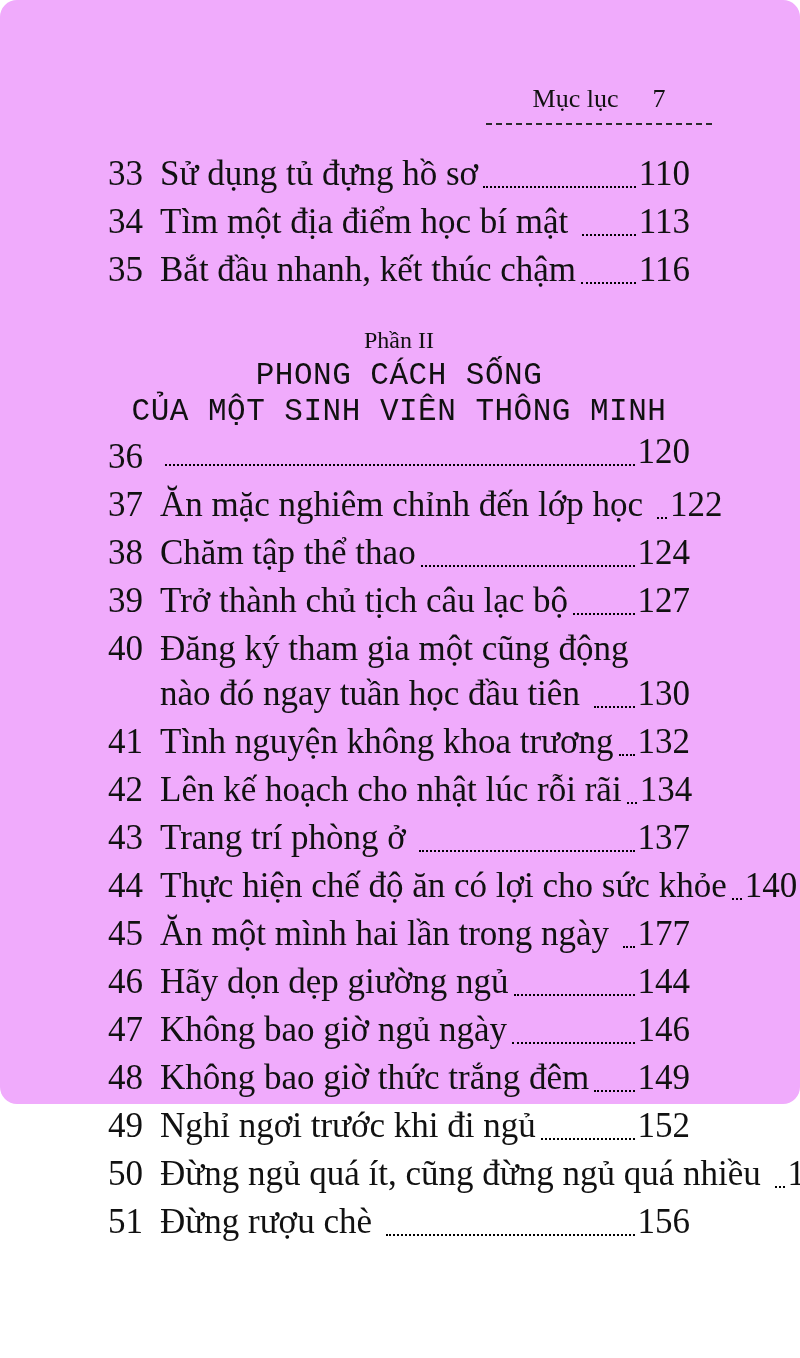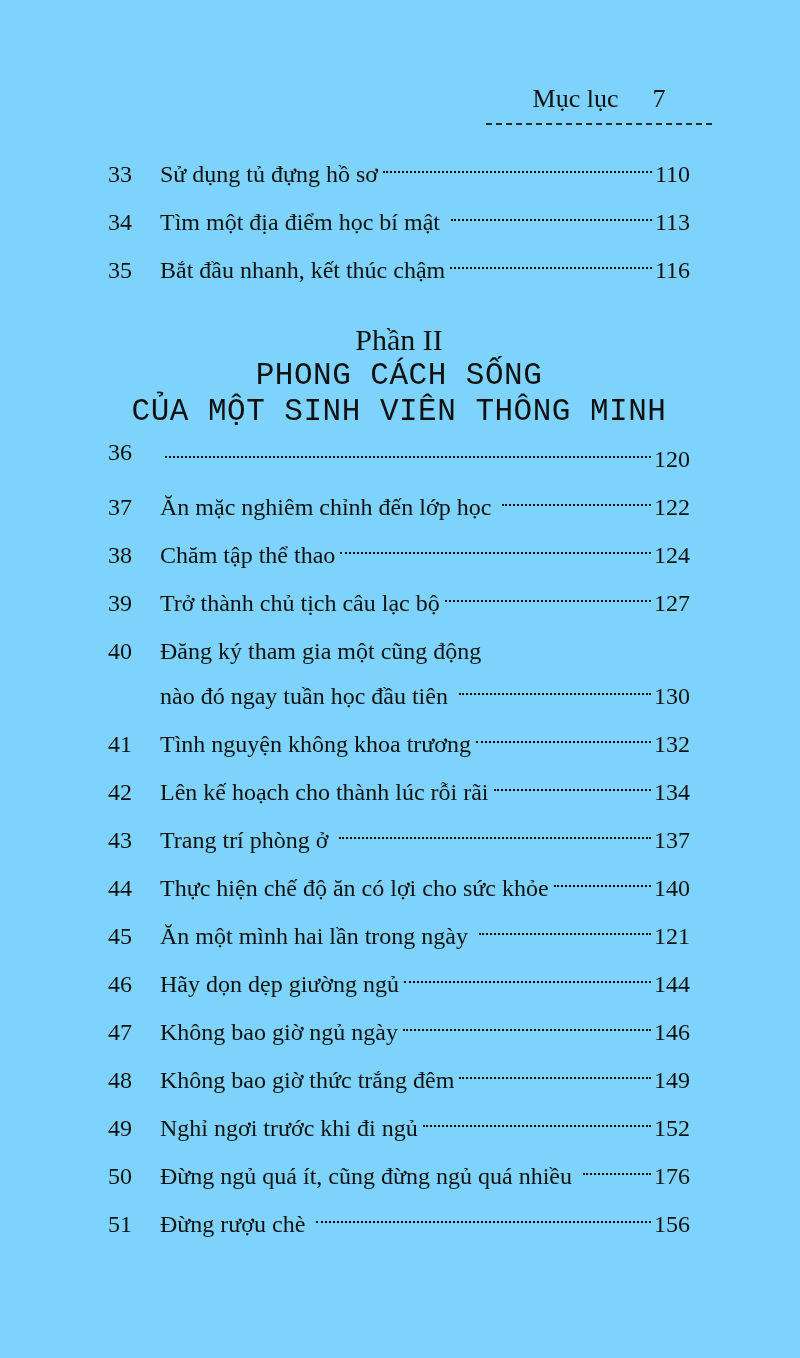--- a/index.html
+++ b/index.html
@@ -10,22 +10,23 @@
   body {
     width: 800px;
     height: 1358px;
     font-family: "Liberation Serif", serif;
     color: #111111;
     overflow: hidden;
   }
   .page {
     position: relative;
     width: 800px;
-    height: 1358px;
-    background: #7dd3fc;
+    height: 1104px;
+    background: #f0abfc;
+    border-radius: 17px;
   }
 
   
   .page-header {
     padding-top: 84px;
     padding-right: 88px;
     display: flex;
     justify-content: flex-end;
   }
   .header-inner {
@@ -42,37 +43,37 @@
 
   
   .toc {
     padding: 0 110px 0 108px;
   }
   #toc-top { margin-top: 33px; }
 
   .toc-row {
     display: flex;
     align-items: baseline;
-    font-size: 24px;
+    font-size: 35px;
     line-height: 32px;
     margin-bottom: 16px;
   }
   .num {
     flex: 0 0 52px;
   }
   .entry-lines {
     flex: 1 1 auto;
     display: flex;
     flex-direction: column;
     gap: 13px;
     min-width: 0;
   }
   .entry-line {
     display: flex;
-    align-items: center;
+    align-items: flex-end;
   }
   .entry-title {
     flex: 0 0 auto;
     white-space: pre-wrap;
   }
   .leader {
     flex: 1 1 10px;
     min-width: 10px;
     border-bottom: 2.5px dotted #000000;
     margin: 0 3px 0 5px;
@@ -83,21 +84,21 @@
     flex: 0 0 auto;
   }
 
   
   .section-heading {
     text-align: center;
     margin-top: 36px;
     margin-bottom: 6px;
   }
   .section-part {
-    font-size: 30px;
+    font-size: 24px;
     line-height: 36px;
   }
   .section-title-line {
     font-size: 31px;
     line-height: 36px;
     letter-spacing: 0.5px;
     font-family: Liberation Mono, monospace;
   }
 </style>
 </head>
@@ -213,21 +214,21 @@
               <span class="entry-title">Tình nguyện không khoa trương</span>
               <span class="leader"></span>
               <span class="entry-page">132</span>
             </div>
           </div>
         </div>
         <div class="toc-row">
           <span class="num">42</span>
           <div class="entry-lines">
             <div class="entry-line">
-              <span class="entry-title">Lên kế hoạch cho thành lúc rỗi rãi</span>
+              <span class="entry-title">Lên kế hoạch cho nhật lúc rỗi rãi</span>
               <span class="leader"></span>
               <span class="entry-page">134</span>
             </div>
           </div>
         </div>
         <div class="toc-row">
           <span class="num">43</span>
           <div class="entry-lines">
             <div class="entry-line">
               <span class="entry-title">Trang trí phòng ở </span>
@@ -245,21 +246,21 @@
               <span class="entry-page">140</span>
             </div>
           </div>
         </div>
         <div class="toc-row">
           <span class="num">45</span>
           <div class="entry-lines">
             <div class="entry-line">
               <span class="entry-title">Ăn một mình hai lần trong ngày </span>
               <span class="leader"></span>
-              <span class="entry-page">121</span>
+              <span class="entry-page">177</span>
             </div>
           </div>
         </div>
         <div class="toc-row">
           <span class="num">46</span>
           <div class="entry-lines">
             <div class="entry-line">
               <span class="entry-title">Hãy dọn dẹp giường ngủ</span>
               <span class="leader"></span>
               <span class="entry-page">144</span>

